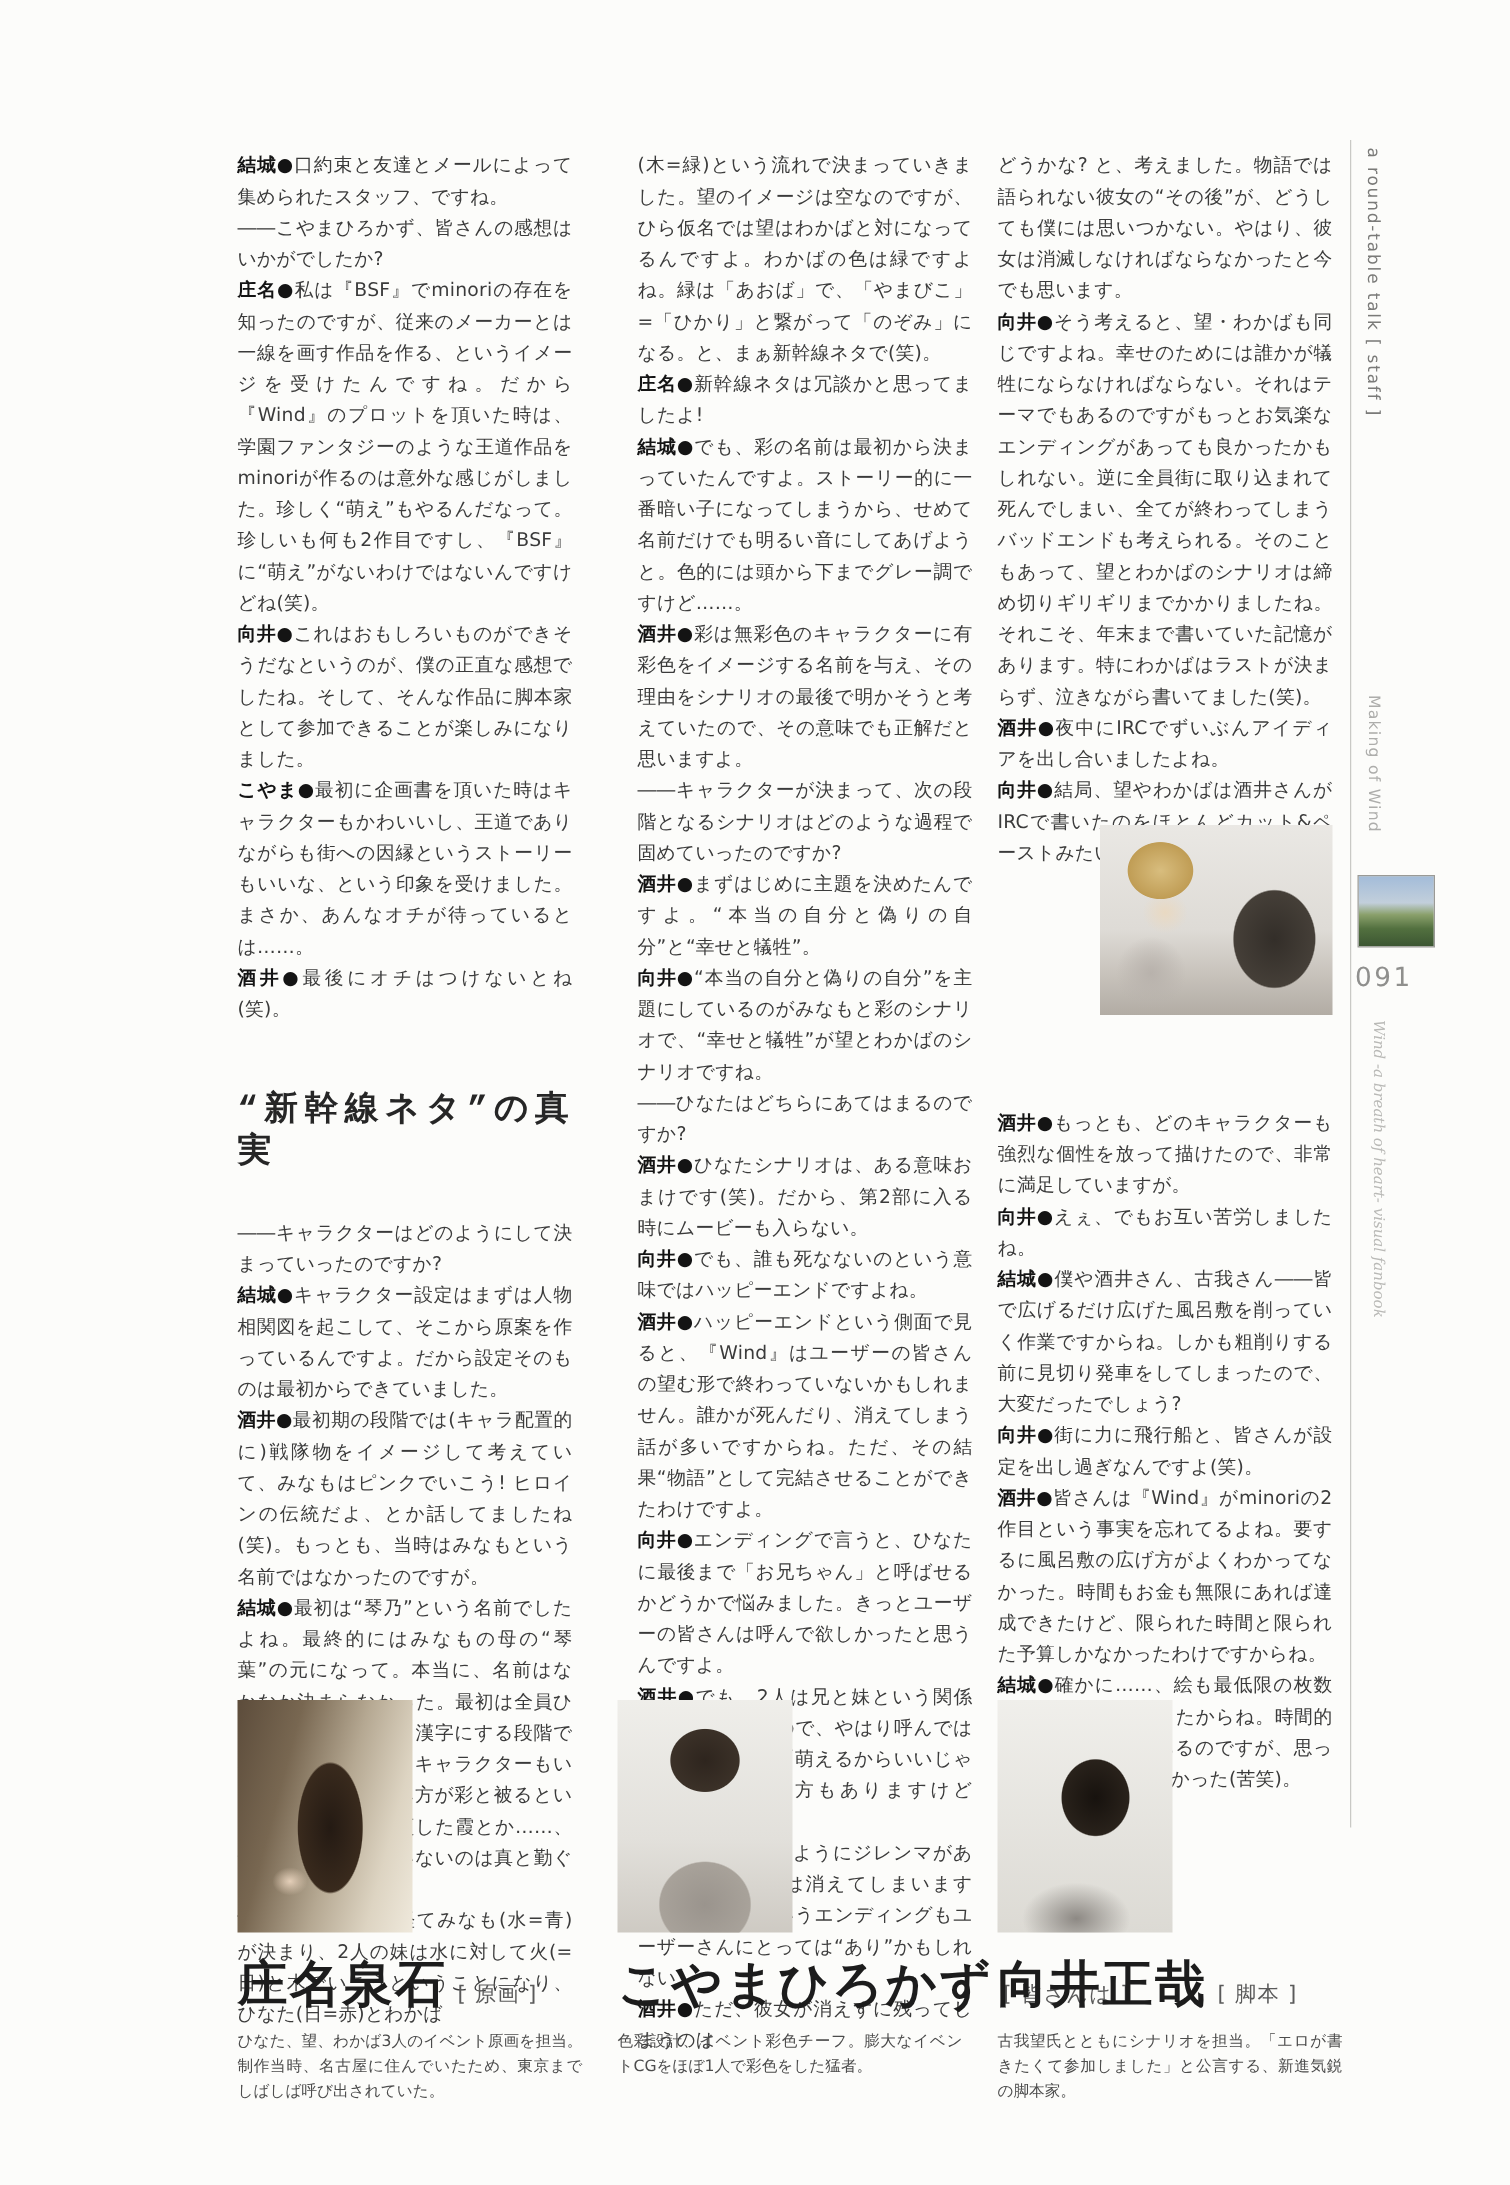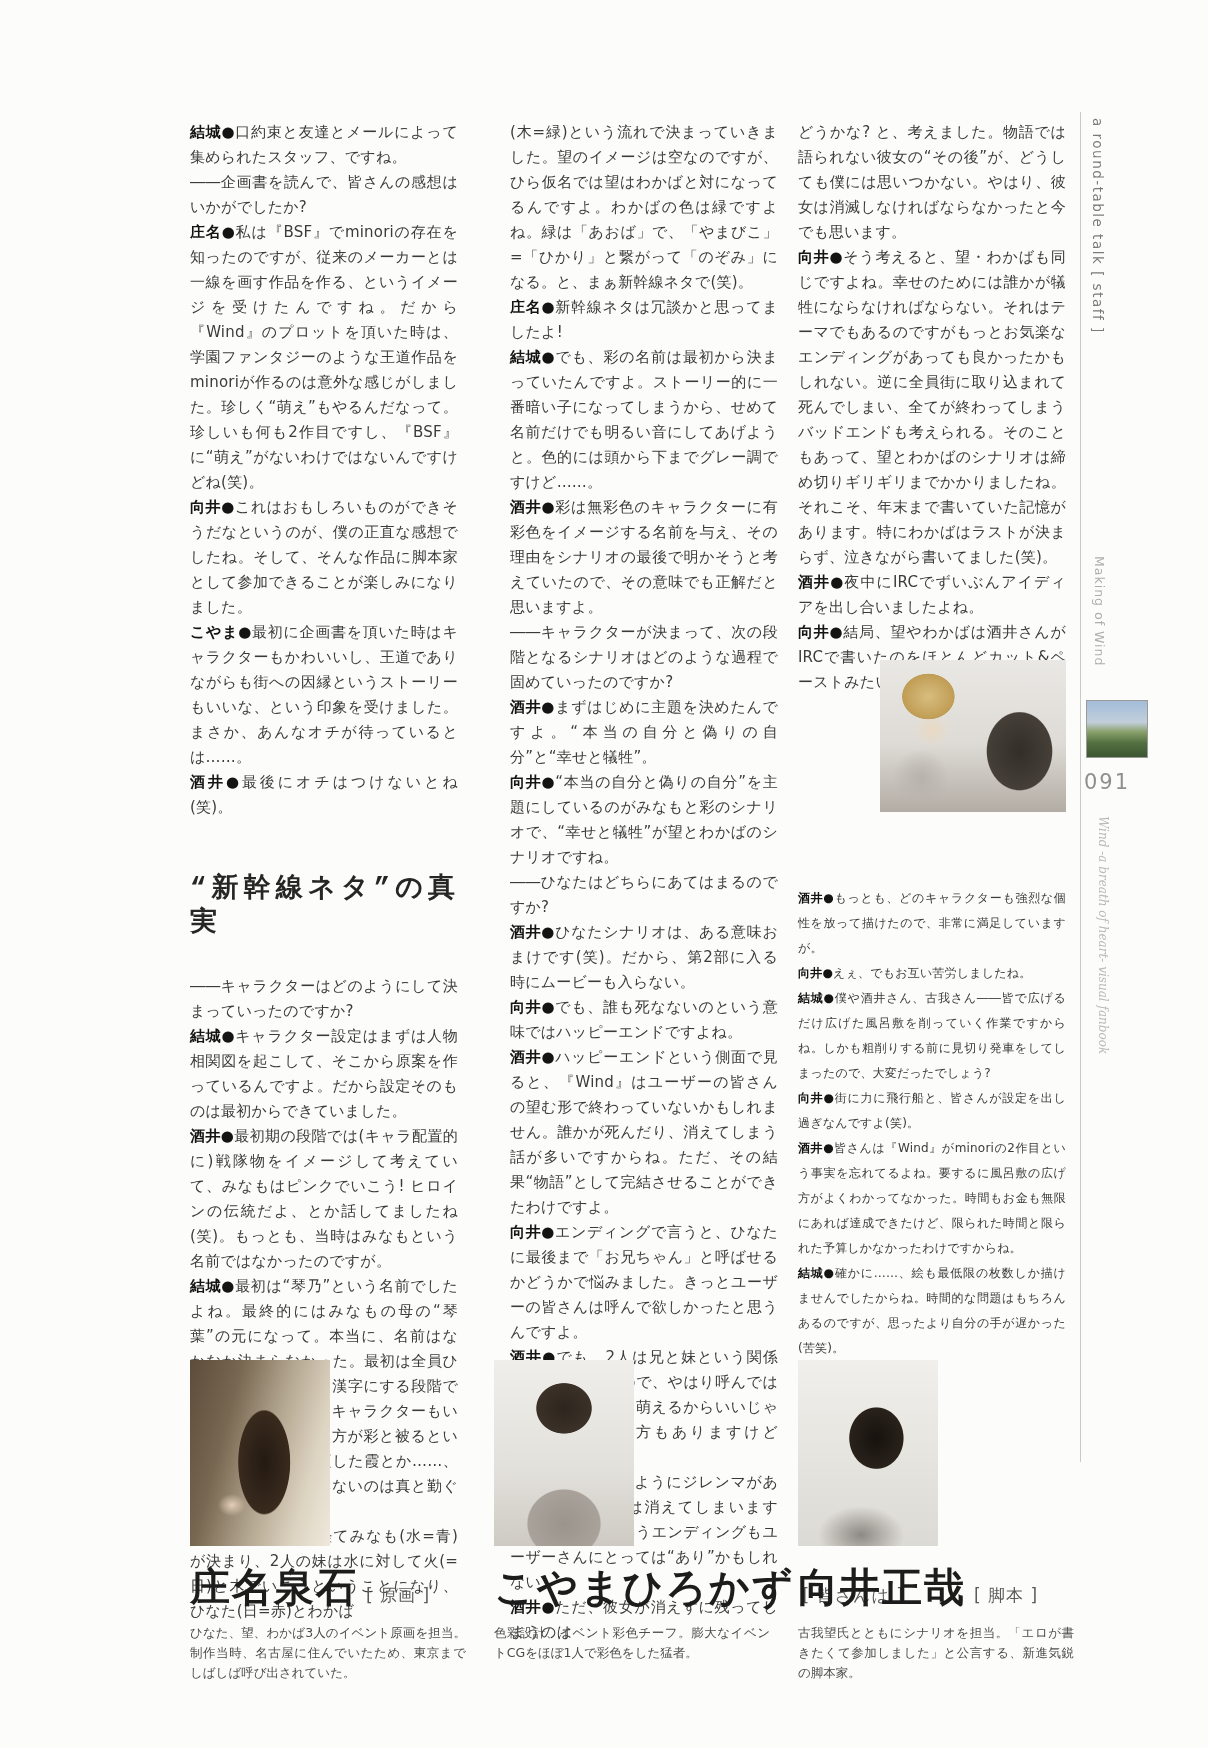--- a/index.html
+++ b/index.html
@@ -5,21 +5,21 @@
   html,body{margin:0;padding:0;background:#e9e9e7;}
   .page{position:relative;width:1208px;height:1748px;background:#fcfcfa;margin:0 auto;
         font-family:"DejaVu Sans","Liberation Sans",sans-serif;color:#3b3b3b;overflow:hidden;}
   .col{position:absolute;top:120px;width:268px;font-size:15px;line-height:25px;
        text-align:justify;letter-spacing:.2px;}
   .col p{margin:0;}
   .col p b{color:#141414;font-weight:bold;}
   #col1{left:190px;}
   #col2{left:510px;}
   #col3a{left:798px;}
-  #col3b{position:absolute;left:798px;top:886px;width:268px;font-size:12px;line-height:25px;
+  #col3b{position:absolute;left:798px;top:886px;width:268px;font-size:15px;line-height:25px;
          text-align:justify;letter-spacing:.2px;}
   #col3b p{margin:0;}
   #col3b p b{color:#141414;font-weight:bold;}
   .section-heading{font-family:Liberation Mono, monospace;font-size:27px;
        font-weight:bold;color:#262626;letter-spacing:3px;margin:52px 0 34px 0;line-height:34px;}
   .photo{background-color:#ddd;}
   .photo-roundtable{position:absolute;left:880px;top:660px;width:186px;height:152px;
        background:
         radial-gradient(ellipse 38px 33px at 26% 24%, #d8bd7e 0%, #c09d55 68%, rgba(0,0,0,0) 70%),
         radial-gradient(ellipse 26px 24px at 28% 46%, #e9d9c2 0%, rgba(0,0,0,0) 70%),
@@ -59,21 +59,21 @@
   .pbio{font-size:12.5px;line-height:20px;color:#4c4c4c;margin-top:8px;text-align:justify;}
 </style>
 </head>
 <body>
 
 <div class="page">
 
   <div class="col" id="col1">
     <div>
         <p><b>結城●</b>口約束と友達とメールによって集められたスタッフ、ですね。</p>
-        <p>――企画書を読んで、皆さんの感想はいかがでしたか?</p>
+        <p>――こやまひろかず、皆さんの感想はいかがでしたか?</p>
         <p><b>庄名●</b>私は『BSF』でminoriの存在を知ったのですが、従来のメーカーとは一線を画す作品を作る、というイメージを受けたんですね。だから『Wind』のプロットを頂いた時は、学園ファンタジーのような王道作品をminoriが作るのは意外な感じがしました。珍しく“萌え”もやるんだなって。珍しいも何も2作目ですし、『BSF』に“萌え”がないわけではないんですけどね(笑)。</p>
         <p><b>向井●</b>これはおもしろいものができそうだなというのが、僕の正直な感想でしたね。そして、そんな作品に脚本家として参加できることが楽しみになりました。</p>
         <p><b>こやま●</b>最初に企画書を頂いた時はキャラクターもかわいいし、王道でありながらも街への因縁というストーリーもいいな、という印象を受けました。まさか、あんなオチが待っているとは……。</p>
         <p><b>酒井●</b>最後にオチはつけないとね(笑)。</p>
       </div>
     <h2 class="section-heading">“新幹線ネタ”の真実</h2>
     <div>
         <p>――キャラクターはどのようにして決まっていったのですか?</p>
         <p><b>結城●</b>キャラクター設定はまずは人物相関図を起こして、そこから原案を作っているんですよ。だから設定そのものは最初からできていました。</p>
         <p><b>酒井●</b>最初期の段階では(キャラ配置的に)戦隊物をイメージして考えていて、みなもはピンクでいこう! ヒロインの伝統だよ、とか話してましたね(笑)。もっとも、当時はみなもという名前ではなかったのですが。</p>

